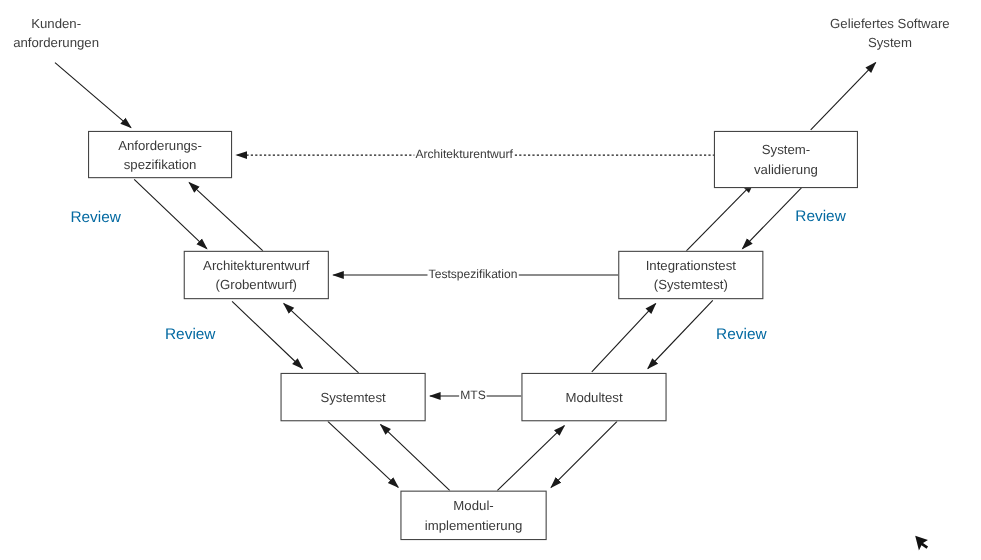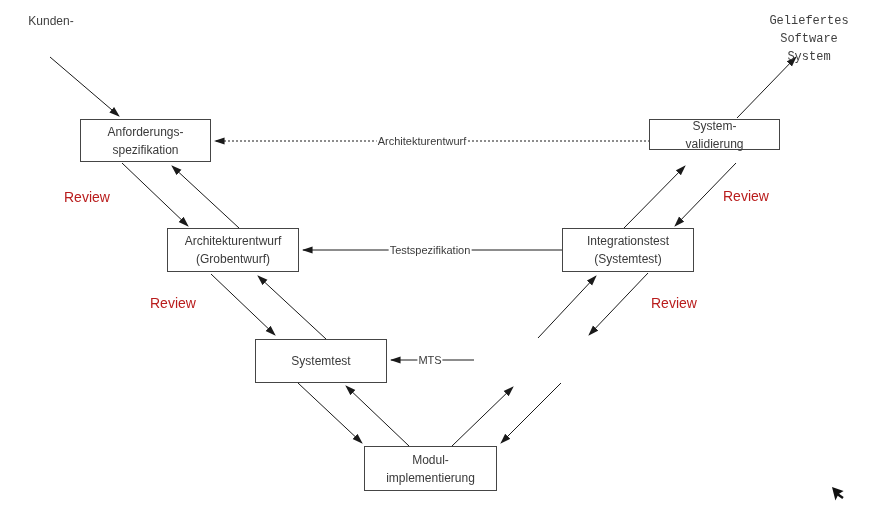--- a/index.html
+++ b/index.html
@@ -25,21 +25,21 @@
   }
   .ext-label{
     position:absolute;
     font-size:12px;line-height:18px;
     color:#3f3f3f;
     text-align:center;
   }
   .review{
     position:absolute;
     font-size:14px;
-    color:#b91c1c;
+    color:#0369a1;
     white-space:nowrap;
   }
   .conn-label{
     position:absolute;
     transform:translate(-50%,-50%);
     background:#ffffff;
     padding:0 1px;
     font-size:11px;
     color:#3a3a3a;
     white-space:nowrap;
@@ -78,22 +78,23 @@
       <line x1="650" y1="141" x2="215" y2="141" stroke-dasharray="2 2" marker-end="url(#ah)"></line>
       <line x1="562" y1="250" x2="303" y2="250" marker-end="url(#ah)"></line>
       <line x1="474" y1="360" x2="391" y2="360" marker-end="url(#ah)"></line>
     </g>
 
     <path d="M832,487 l3.4,13.5 2.3,-4.8 4.6,3.2 1.4,-2 -4.6,-3.2 4.5,-2.7 z" fill="#111111"></path>
   </svg>
 
   <div class="ext-label" style="left:0px;top:12px;width:102px;">
     <div>Kunden-</div>
+    <div>anforderungen</div>
   </div>
-  <div class="ext-label" style="left:746px;top:12px;width:126px;font-family:Liberation Mono, monospace;">
+  <div class="ext-label" style="left:746px;top:12px;width:126px;">
     <div>Geliefertes Software</div>
     <div>System</div>
   </div>
 
   <div class="vbox" style="left:80px;top:119px;width:131px;height:43px;">
     <div>Anforderungs-</div>
     <div>spezifikation</div>
   </div>
   <div class="vbox" style="left:167px;top:228px;align-items:center;">
     <div>Architekturentwurf</div>
@@ -101,25 +102,28 @@
   </div>
   <div class="vbox" style="left:255px;top:339px;">
     <div>Systemtest</div>
   </div>
 
   <div class="vbox" style="left:364px;top:446px;width:133px;height:45px;">
     <div>Modul-</div>
     <div>implementierung</div>
   </div>
 
+  <div class="vbox" style="left:474px;top:339px;">
+    <div>Modultest</div>
+  </div>
   <div class="vbox" style="left:562px;top:228px;">
     <div>Integrationstest</div>
     <div>(Systemtest)</div>
   </div>
-  <div class="vbox" style="left:649px;top:119px;width:131px;height:31px;">
+  <div class="vbox" style="left:649px;top:119px;width:131px;height:52px;">
     <div>System-</div>
     <div>validierung</div>
   </div>
 
   <div class="review" style="left:64px;top:189px;">Review</div>
   <div class="review" style="left:150px;top:295px;">Review</div>
   <div class="review" style="left:723px;top:188px;">Review</div>
   <div class="review" style="left:651px;top:295px;">Review</div>
 
   <div class="conn-label" style="left:422px;top:141px;">Architekturentwurf</div>

